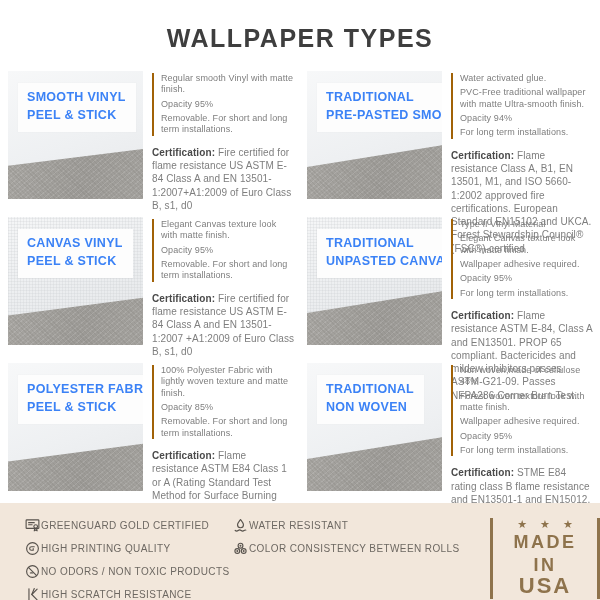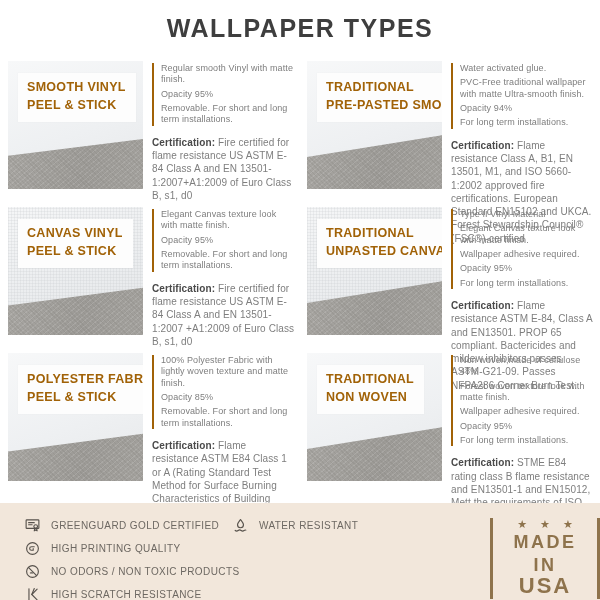--- a/index.html
+++ b/index.html
@@ -1,21 +1,21 @@
 <!DOCTYPE html>
 <html><head>
 <meta charset="utf-8">
 <style>
   html,body{margin:0;padding:0;}
   .page{
     position:relative;width:600px;height:600px;background:#ffffff;
     font-family:"Liberation Sans",sans-serif;overflow:hidden;
   }
   .title{
-    margin:0;padding-top:14px;text-align:center;
+    margin:0;padding-top:24px;text-align:center;
     font-size:25px;font-weight:600;letter-spacing:1.5px;color:#3e3e3e;
   }
   .grid{
     display:grid;grid-template-columns:1fr 1fr;grid-template-rows:146px 146px 146px;
     column-gap:12px;margin:18px 6px 0 8px;
   }
   .panel{display:flex;gap:9px;align-items:flex-start;}
   .photo{
     position:relative;width:135px;height:128px;flex:0 0 135px;
     background:linear-gradient(160deg,#f7f8f9 0%,#eef0f2 55%,#e6e8ea 100%);
@@ -32,41 +32,41 @@
     background:
       repeating-linear-gradient(45deg,rgba(120,118,112,.18) 0 1px,transparent 1px 3px),
       repeating-linear-gradient(-40deg,rgba(255,255,255,.12) 0 1px,transparent 1px 4px),
       linear-gradient(100deg,#a9a7a3 0%,#9c9a96 60%,#a3a19d 100%);
   }
   .floor.v1{clip-path:polygon(0 74%,100% 61%,100% 100%,0 100%);}
   .floor.v2{clip-path:polygon(0 75%,100% 58%,100% 100%,0 100%);}
   .floor.v3{clip-path:polygon(0 77%,100% 63%,100% 100%,0 100%);}
   .photo-label{
     position:absolute;top:12px;left:10px;background:#fdfdfd;
-    padding:6px 10px 7px 9px;color:#a16207;font-size:12.5px;font-weight:600;
+    padding:6px 10px 7px 9px;color:#3b82f6;font-size:12.5px;font-weight:600;
     line-height:1.42;letter-spacing:.3px;box-shadow:0 0 0 .5px rgba(0,0,0,.02);
     white-space:nowrap;
   }
   .info{flex:1;min-width:0;padding-top:2px;}
   .desc{
     border-left:2px solid #a16207;padding-left:7px;margin:0;
   }
   .desc p{margin:0 0 3px 0;font-size:9px;line-height:1.26;color:#7e7e7e;letter-spacing:.1px;}
   .desc p:last-child{margin-bottom:0;}
   .cert{margin:10px 0 0 0;font-size:10px;line-height:1.33;color:#7e7e7e;letter-spacing:.1px;}
   .cert b{color:#4a4a4a;font-weight:700;}
   .footer{
     position:absolute;left:0;bottom:0;width:600px;height:97px;
     background:#f2e7db;display:flex;align-items:flex-start;
     padding-top:11px;box-sizing:border-box;
   }
   .feat-col{display:flex;flex-direction:column;}
   .feat-col.left{margin-left:24px;width:200px;}
   .feat-col.mid{margin-left:8px;width:230px;}
-  .feature{display:flex;align-items:center;height:23px;gap:10px;}
+  .feature{display:flex;align-items:center;height:23px;}
   .feature .ficon{width:17px;height:17px;flex:0 0 17px;display:flex;align-items:center;justify-content:center;}
   .feature .ficon svg{width:17px;height:17px;stroke:#57524c;fill:none;stroke-width:1.6;stroke-linecap:round;stroke-linejoin:round;}
   .feature span{font-size:10px;color:#6d6862;letter-spacing:.4px;white-space:nowrap;}
   .usa-col{margin-left:28px;width:110px;display:flex;flex-direction:column;align-items:center;padding-top:4px;}
   .usa-badge{
     border-left:3px solid #8e734c;border-right:3px solid #8e734c;
     padding:1px 8px 2px 8px;text-align:center;color:#8e734c;
   }
   .usa-stars{font-size:11px;letter-spacing:5px;line-height:1;padding-left:5px;}
   .usa-madein{font-size:18px;font-weight:700;letter-spacing:2.5px;line-height:1.25;margin-top:1px;}
@@ -245,20 +245,33 @@
     <div class="feat-col mid">
       <div class="feature">
         <span class="ficon">
           <svg viewBox="0 0 24 24">
               <path d="M12 3.5c2.3 3 4.2 5.2 4.2 7.4a4.2 4.2 0 1 1-8.4 0c0-2.2 1.9-4.4 4.2-7.4z"></path>
               <path d="M4.5 19c1.4 1.1 2.8 1.1 4.2 0s2.8-1.1 4.2 0 2.8 1.1 4.2 0 1.9-.8 2.4-.4"></path>
             </svg>
         </span>
         <span>WATER RESISTANT</span>
       </div>
+      <div class="feature">
+        <span class="ficon">
+          <svg viewBox="0 0 24 24">
+              <circle cx="12" cy="8" r="3.4"></circle>
+              <circle cx="7.5" cy="15.5" r="3.4"></circle>
+              <circle cx="16.5" cy="15.5" r="3.4"></circle>
+              <circle cx="12" cy="8" r="0.6"></circle>
+              <circle cx="7.5" cy="15.5" r="0.6"></circle>
+              <circle cx="16.5" cy="15.5" r="0.6"></circle>
+            </svg>
+        </span>
+        <span>COLOR CONSISTENCY BETWEEN ROLLS</span>
+      </div>
     </div>
 
     <div class="usa-col">
       <div class="usa-badge">
         <div class="usa-stars">★ ★ ★</div>
         <div class="usa-madein">MADE IN</div>
         <div class="usa-usa">USA</div>
       </div>
       <div class="usa-caption">
         <div>ALL MATERIALS</div>

